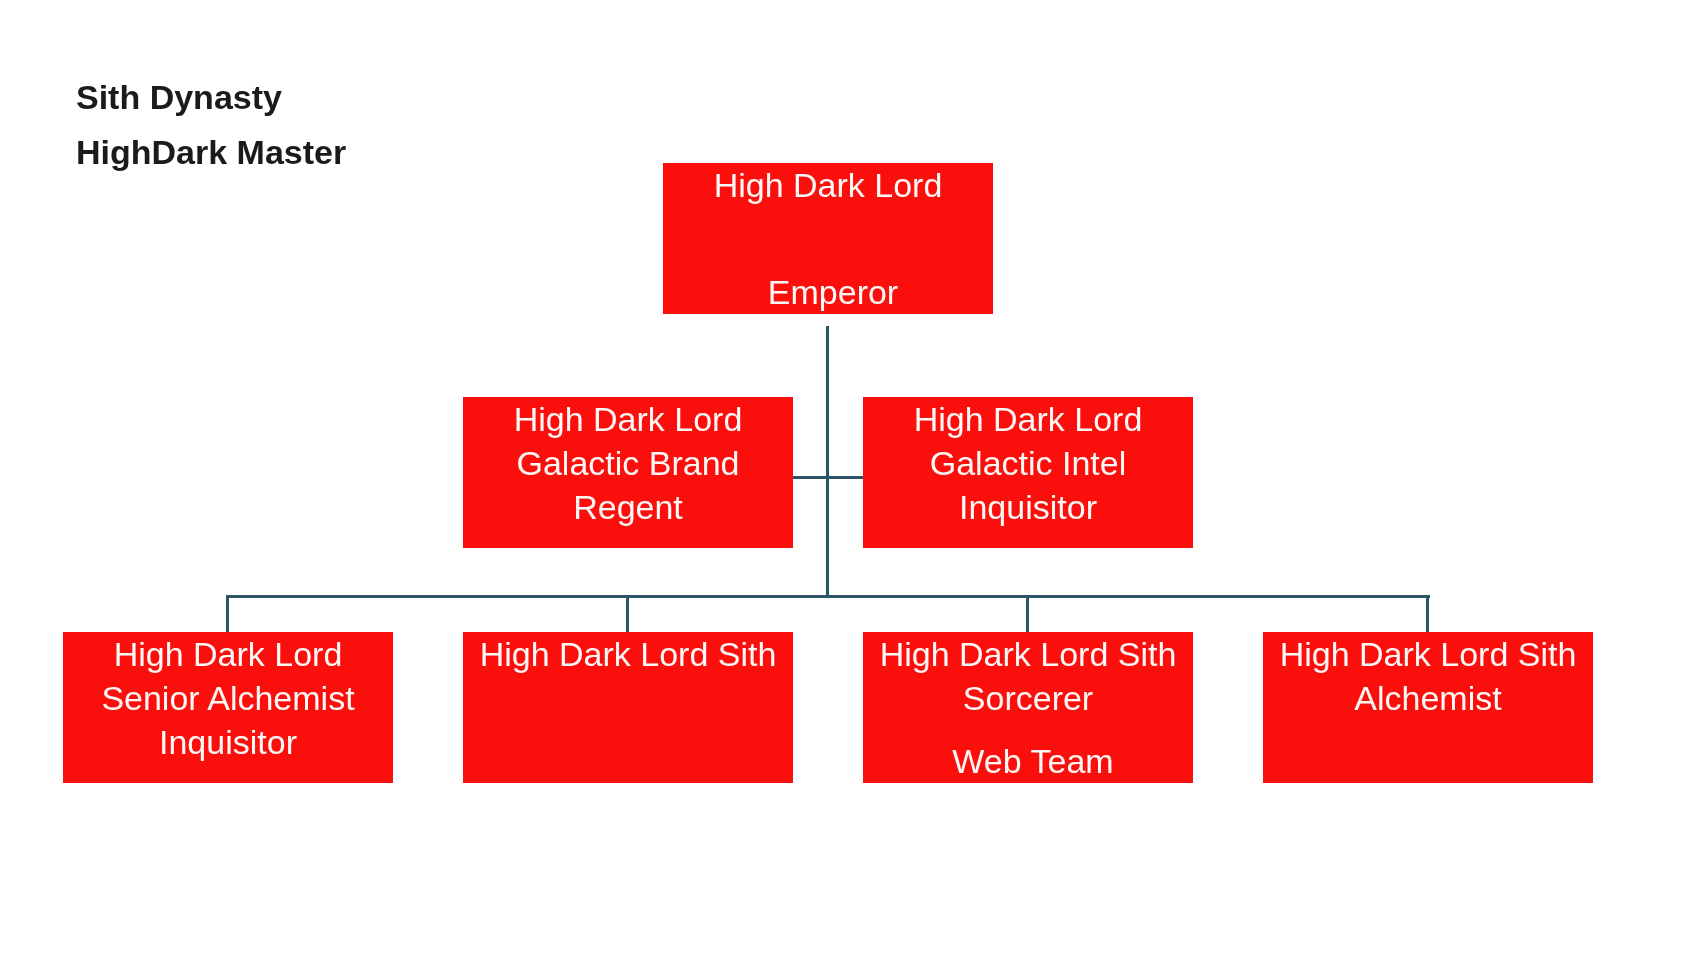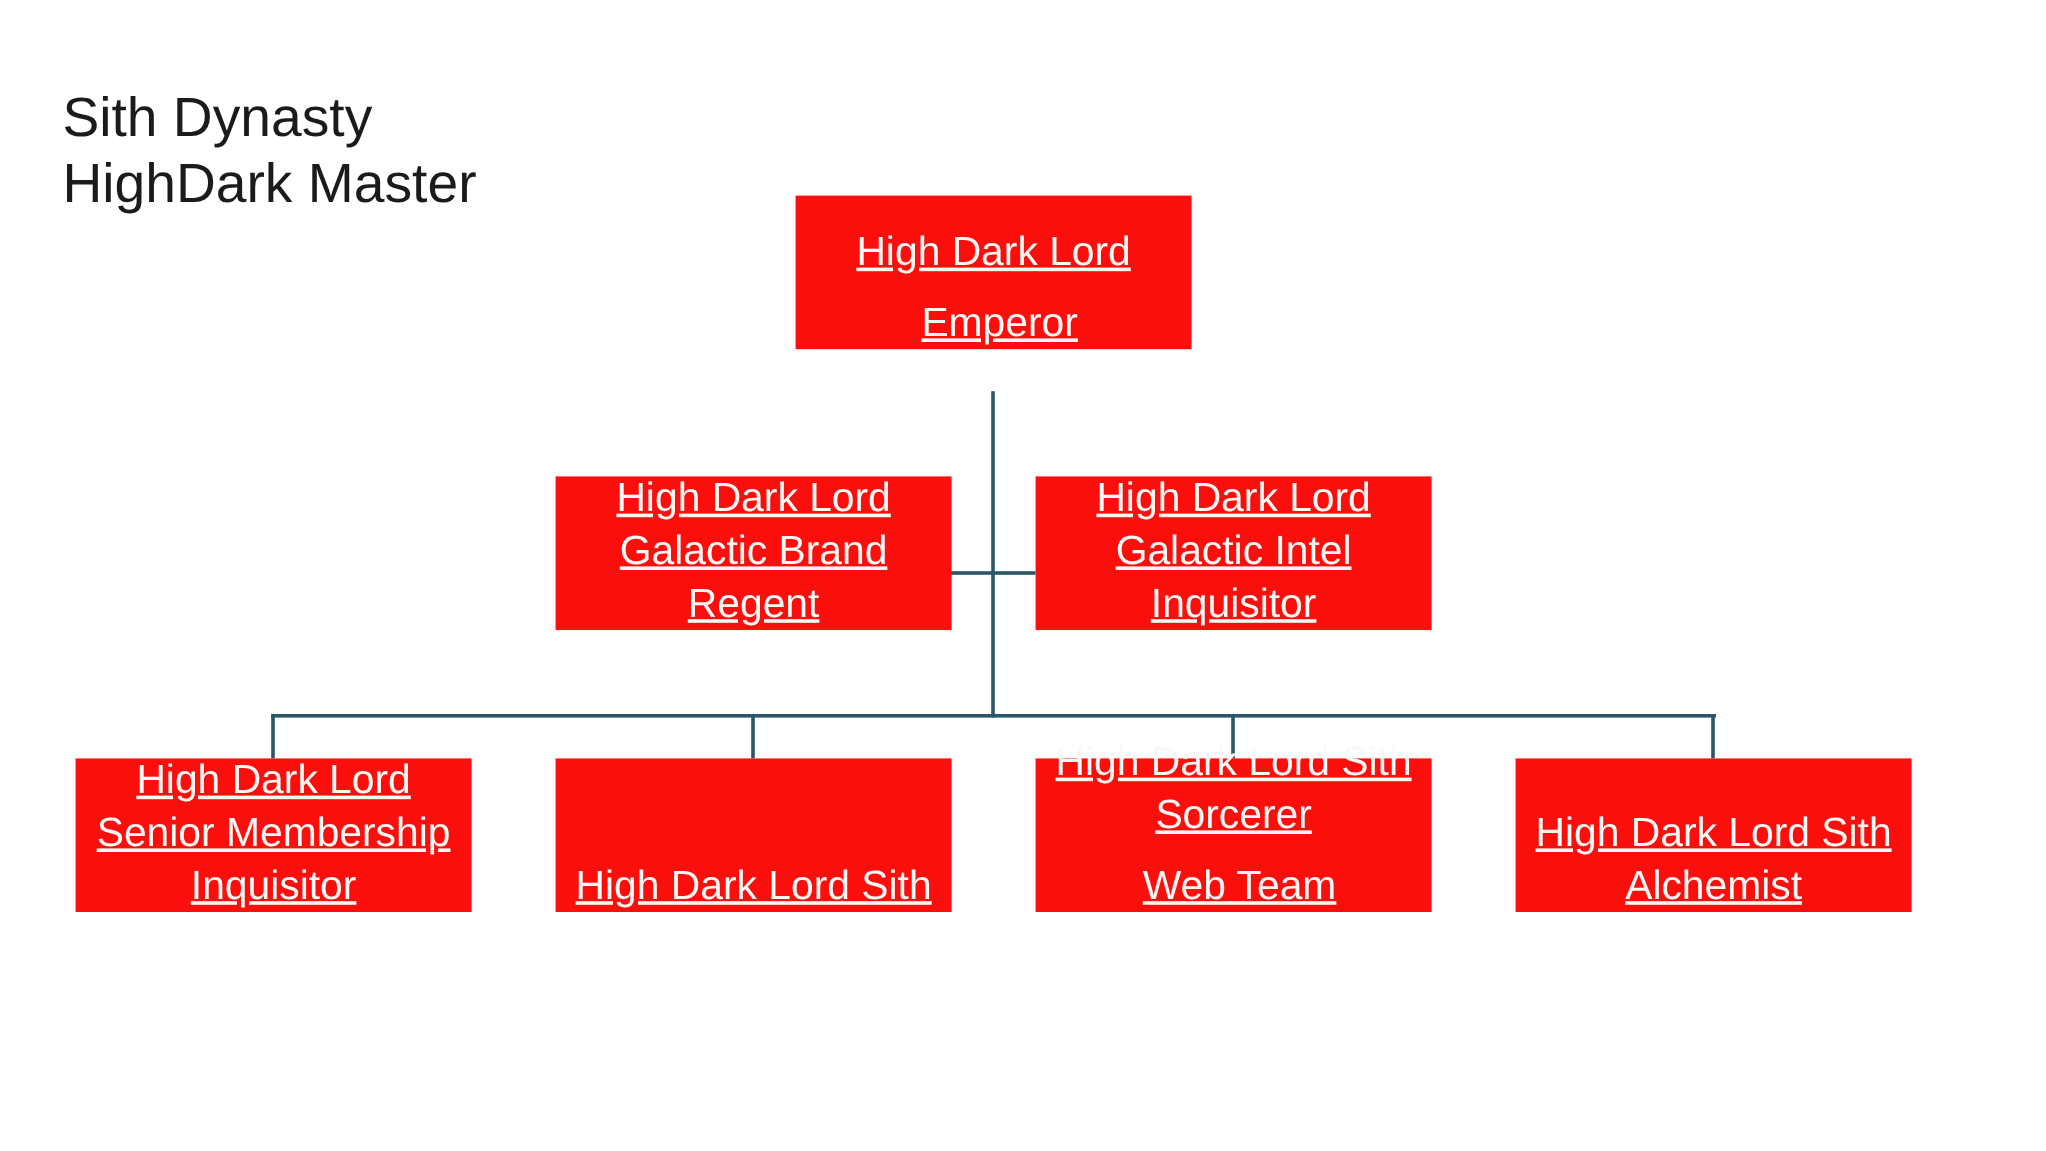--- a/index.html
+++ b/index.html
@@ -10,41 +10,40 @@
   }
   .canvas {
     position: relative;
     width: 1705px;
     height: 959px;
     background: var(--bg, #ffffff);
     overflow: hidden;
   }
   .slide-title {
     position: absolute;
-    left: 52px;
+    left: 76px;
     top: 70px;
-    font-size: 46px;
+    font-size: 34px;
     line-height: 55px;
     color: var(--title-color, #1b1b1b);
-    font-weight: 400;
+    font-weight: 700;
   }
   .org-box {
     position: absolute;
     width: 330px;
-    height: 128px;
+    height: 151px;
     background: var(--box-fill, #fb0f0c);
     color: var(--box-text, #fcf8f6);
     display: flex;
     flex-direction: column;
     align-items: center;
-    justify-content: flex-end;
+    justify-content: space-between;
     text-align: center;
     font-size: 34px;
     line-height: 44px;
-    text-decoration: underline;
   }
   .org-box .para { display: block; }
   .org-box .para + .para { margin-top: 15px; margin-left: 10px; }
   .org-box .line { white-space: nowrap; }
   .conn {
     position: absolute;
     background: var(--connector, #2b5668);
   }
 </style>
 </head>
@@ -86,21 +85,21 @@
     <div class="para">
       <div class="line">High Dark Lord</div>
       <div class="line">Galactic Intel</div>
       <div class="line">Inquisitor</div>
     </div>
   </div>
 
   <div class="org-box" style="left:63px; top:632px;">
     <div class="para">
       <div class="line">High Dark Lord</div>
-      <div class="line">Senior Membership</div>
+      <div class="line">Senior Alchemist</div>
       <div class="line">Inquisitor</div>
     </div>
   </div>
 
   <div class="org-box" style="left:463px; top:632px;">
     <div class="para">
       <div class="line">High Dark Lord Sith</div>
     </div>
   </div>
 

